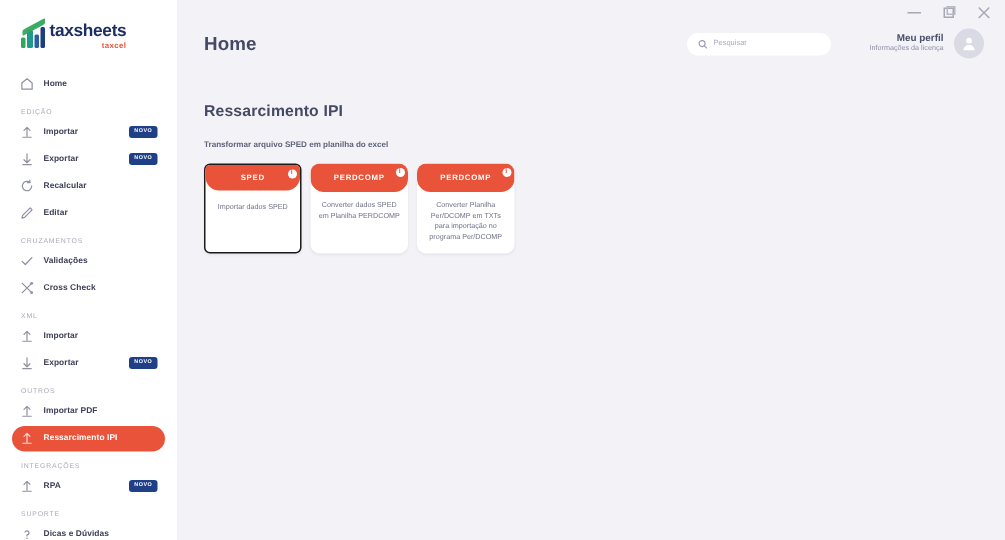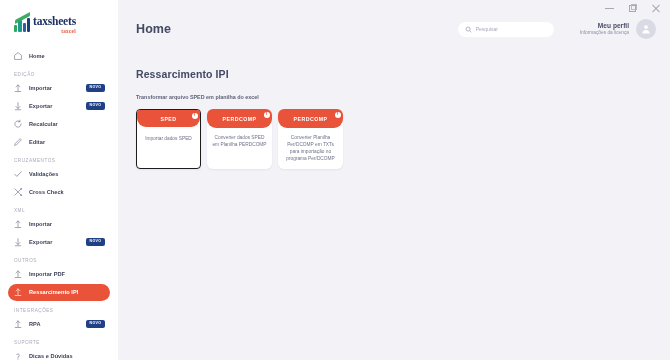--- a/index.html
+++ b/index.html
@@ -26,21 +26,21 @@
   }
   .winbtn .x1 { transform: rotate(45deg); }
   .winbtn .x2 { transform: rotate(-45deg); }
 
   
   .sidebar {
     width: 118px; height: 360px; background: #ffffff;
     padding: 12px 0 0 0; position: relative; flex: 0 0 118px;
     display: flex; flex-direction: column;
   }
-  .logo-wrap { padding: 4px 0 0 14px; margin-bottom: 14px; font-family: Liberation Serif, serif; }
+  .logo-wrap { padding: 4px 0 0 14px; margin-bottom: 14px; }
   .logo-row { display: flex; align-items: flex-start; gap: 3px; }
   .logo-mark { width: 16px; height: 15px; position: relative; margin-top: 1px; }
   .logo-mark i { position: absolute; bottom: 0; border-radius: 1px; display: block; }
   .b1 { left: 0;   width: 3.4px; height: 7px;  background: #2fa85b; }
   .b2 { left: 4.3px; width: 3.4px; height: 12px; background: #1e9b8f; }
   .b3 { left: 8.6px; width: 3.4px; height: 9px;  background: #2f5f9e; }
   .b4 { left: 12.9px; width: 3.1px; height: 14px; background: #1b3f7a; }
   .logo-slash { position: absolute; left: 1px; top: -1px; width: 15px; height: 4px;
                 background: #2fa85b; transform: skewY(-28deg); border-radius: 1px; opacity: .95; }
   .logo-text { line-height: 1; }

